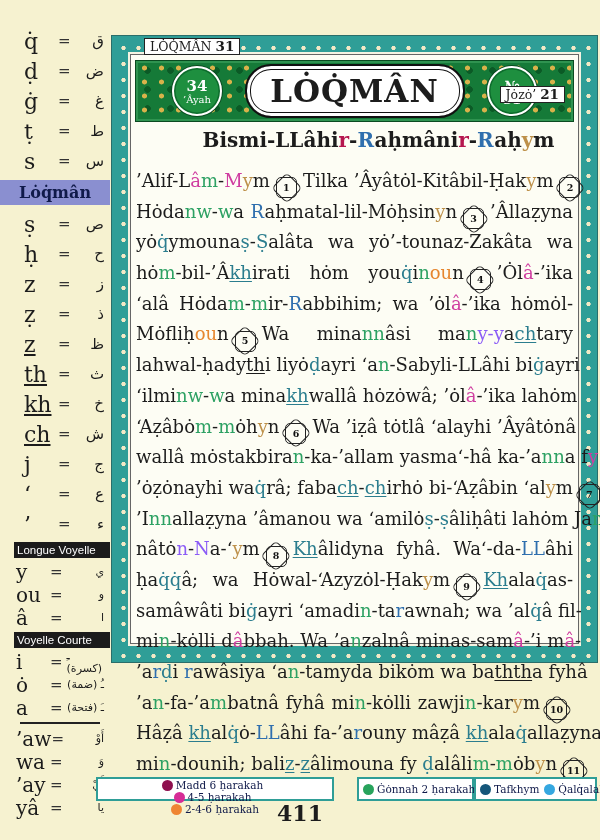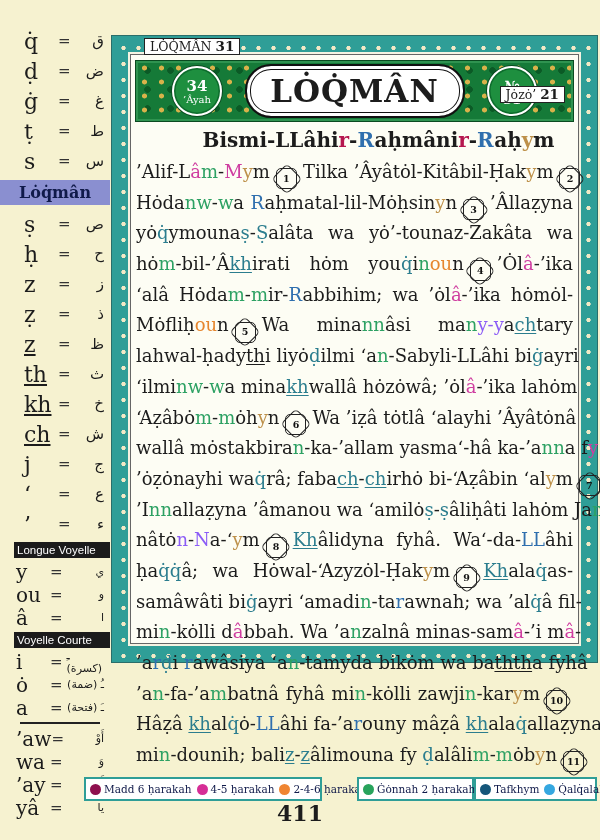--- a/index.html
+++ b/index.html
@@ -58,36 +58,36 @@
     border:2px solid #fff;box-shadow:0 0 0 1px #0a4a20, inset 0 0 0 1.5px #0d6b2c;
     color:#fff;display:flex;flex-direction:column;align-items:center;justify-content:center;z-index:2;}
   .circle-left{left:36px;}
   .circle-right{right:36px;}
   .circ-top{font-size:15px;font-weight:bold;line-height:16px;}
   .circ-bot{font-size:10px;line-height:11px;}
   .circle-right .circ-top{font-size:14px;}
   .circle-right .circ-bot{font-size:13px;font-weight:bold;}
   
   .bismillah{text-align:center;font-size:20px;font-weight:bold;margin-top:5px;height:27px;line-height:27px;padding-left:48px;}
-  .textblock{margin:3px 5px 0 5px;}
+  .textblock{margin:12px 5px 0 5px;}
   .tl{text-align:justify;text-align-last:justify;height:30.7px;line-height:30.7px;
     font-size:18px;white-space:nowrap;overflow:visible;}
   .c-k{color:#1c1c1c;} .c-t{color:#2b7d8e;} .c-b{color:#2f6fae;} .c-g{color:#2da163;}
   .c-m{color:#cf3da0;} .c-o{color:#e6862e;} .c-y{color:#bd9049;} .c-gr{color:#8b5cf6;}
   .c-d{color:#b5164e;}
   .med{display:inline-flex;align-items:center;justify-content:center;
     width:19px;height:19px;border:1.4px solid #222;border-radius:5px;position:relative;
     vertical-align:-4px;margin:0 6px;}
   .med::before{content:"";position:absolute;inset:-1.4px;border:1.4px solid #222;
     border-radius:5px;transform:rotate(45deg);}
   .med-num{font-size:9.5px;font-weight:bold;line-height:1;color:#111;}
   
   .legend-box{position:absolute;top:777px;height:24px;background:#fff;border:2px solid #2f9e97;
     display:flex;align-items:center;padding:0 4px;box-sizing:border-box;z-index:5;}
-  .legend-left{left:84px;width:238px;}
+  .legend-left{left:96px;width:238px;flex-direction:column;}
   .legend-mid{left:357px;width:117px;}
   .legend-right{left:474px;width:123px;}
   .lg-item{display:flex;align-items:center;margin-right:5px;white-space:nowrap;}
   .lg-item:last-child{margin-right:0;}
   .lg-dot{width:11px;height:11px;border-radius:50%;margin-right:3px;flex:0 0 auto;}
   .lg-label{font-size:10.5px;color:#101a4a;}
   
   .page-number{position:absolute;left:200px;top:800px;width:200px;text-align:center;
     font-size:22px;font-weight:bold;}
 </style>
@@ -267,21 +267,21 @@
             <span class="med-num">3</span>
           </span><span class="c-k">’Âllaẓyna</span></div>
         <div class="tl"><span class="c-k">yȯ</span><span class="c-t">q̇</span><span class="c-k">ymouna</span><span class="c-t">ṣ</span><span class="c-k">-</span><span class="c-t">Ṣ</span><span class="c-k">alâta wa yȯ’-tounaz-Zakâta wa</span></div>
         <div class="tl"><span class="c-k">hȯ</span><span class="c-g">m</span><span class="c-k">-bil-’Â</span><span class="c-t u">kh</span><span class="c-k">irati hȯm you</span><span class="c-t">q̇</span><span class="c-k">i</span><span class="c-g">n</span><span class="c-o">ou</span><span class="c-k">n</span><span class="med">
             <span class="med-num">4</span>
           </span><span class="c-k">’Ȯl</span><span class="c-m">â</span><span class="c-k">-’ika</span></div>
         <div class="tl"><span class="c-k">‘alâ Hȯda</span><span class="c-g">m</span><span class="c-k">-</span><span class="c-g">m</span><span class="c-k">ir-</span><span class="c-b">R</span><span class="c-k">abbihim; wa ’ȯl</span><span class="c-m">â</span><span class="c-k">-’ika hȯmȯl-</span></div>
         <div class="tl"><span class="c-k">Mȯfliḥ</span><span class="c-o">ou</span><span class="c-k">n</span><span class="med">
             <span class="med-num">5</span>
           </span><span class="c-k">Wa mina</span><span class="c-g">nn</span><span class="c-k">âsi ma</span><span class="c-g">n</span><span class="c-gr">y-y</span><span class="c-k">a</span><span class="c-t u">ch</span><span class="c-k">tary</span></div>
-        <div class="tl"><span class="c-k">lahwal-ḥady</span><span class="c-k u">th</span><span class="c-k">i liyȯ</span><span class="c-t">ḍ</span><span class="c-k">ilmi ‘a</span><span class="c-g">n</span><span class="c-k">-Sabyli-LLâhi bi</span><span class="c-t">ġ</span><span class="c-k">ayri</span></div>
+        <div class="tl"><span class="c-k">lahwal-ḥady</span><span class="c-k u">th</span><span class="c-k">i liyȯ</span><span class="c-t">ḍ</span><span class="c-k">ayri ‘a</span><span class="c-g">n</span><span class="c-k">-Sabyli-LLâhi bi</span><span class="c-t">ġ</span><span class="c-k">ayri</span></div>
         <div class="tl"><span class="c-k">‘ilmi</span><span class="c-g">nw</span><span class="c-k">-</span><span class="c-g">w</span><span class="c-k">a mina</span><span class="c-t u">kh</span><span class="c-k">wallâ hȯzȯwâ; ’ȯl</span><span class="c-m">â</span><span class="c-k">-’ika lahȯm</span></div>
         <div class="tl"><span class="c-k">‘Aẓâbȯ</span><span class="c-g">m</span><span class="c-k">-</span><span class="c-g">m</span><span class="c-k">ȯh</span><span class="c-y">y</span><span class="c-k">n</span><span class="med">
             <span class="med-num">6</span>
           </span><span class="c-k">Wa ’iẓâ tȯtlâ ‘alayhi ’Âyâtȯnâ</span></div>
         <div class="tl"><span class="c-k">wallâ mȯstakbira</span><span class="c-g">n</span><span class="c-k">-ka-’allam yasma‘-hâ ka-’a</span><span class="c-g">nn</span><span class="c-k">a f</span><span class="c-m">y</span></div>
         <div class="tl"><span class="c-k">’ȯẓȯnayhi wa</span><span class="c-t">q̇</span><span class="c-k">râ; faba</span><span class="c-t u">ch</span><span class="c-k">-</span><span class="c-t u">ch</span><span class="c-k">irhȯ bi-‘Aẓâbin ‘al</span><span class="c-y">y</span><span class="c-k">m</span><span class="med">
             <span class="med-num">7</span>
           </span></div>
         <div class="tl"><span class="c-k">’I</span><span class="c-g">nn</span><span class="c-k">allaẓyna ’âmanou wa ‘amilȯ</span><span class="c-t">ṣ</span><span class="c-k">-</span><span class="c-t">ṣ</span><span class="c-k">âliḥâti lahȯm Ja</span><span class="c-g">n</span></div>
         <div class="tl"><span class="c-k">nâtȯ</span><span class="c-gr">n</span><span class="c-k">-</span><span class="c-gr">N</span><span class="c-k">a-‘</span><span class="c-y">y</span><span class="c-k">m</span><span class="med">

